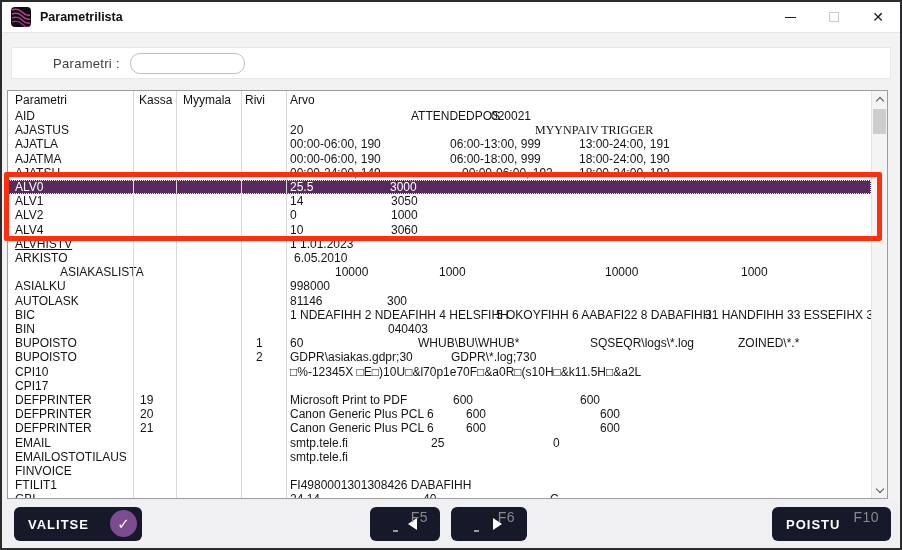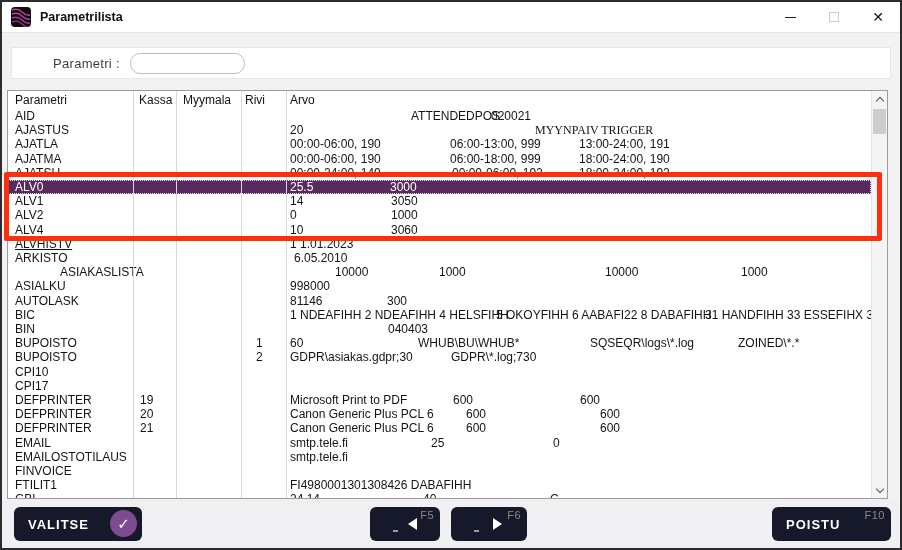--- a/index.html
+++ b/index.html
@@ -56,21 +56,21 @@
 
   
   .hl-box { position: absolute; left: 2px; top: 176px; width: 878px; height: 58px;
             border: 5px solid #ff2e0c; border-radius: 2px; z-index: 20; pointer-events: none; }
 
   
   .footer { position: absolute; left: 0; right: 0; top: 497px; bottom: 0; background: #f0f0f2; }
   .btn { position: absolute; top: 8px; height: 34px; background: #16192a; border: none;
          border-radius: 6px; color: #fff; cursor: pointer;
          font-family: "Liberation Sans", "DejaVu Sans", sans-serif; }
-  .fkey { position: absolute; top: 2px; right: 6px; font-size: 11px; color: #88888d;
+  .fkey { position: absolute; top: 2px; right: 12px; font-size: 14px; color: #88888d;
           letter-spacing: .5px; }
   .btn-label { font-size: 13px; font-weight: bold; letter-spacing: 1px; }
   .btn-valitse { left: 12px; width: 128px; text-align: left; padding-left: 14px; }
   .check-circle { position: absolute; right: 5px; top: 3px; width: 27px; height: 27px;
                   border-radius: 50%; background: #7d4b90; color: #fff; font-size: 15px;
                   font-weight: bold; display: flex; align-items: center; justify-content: center; }
   .btn-prev { left: 368px; width: 70px; } .btn-next { left: 449px; width: 76px; }
   .tri { position: absolute; top: 11px; width: 0; height: 0;
          border-top: 6px solid transparent; border-bottom: 6px solid transparent; }
   .tri.left { left: 38px; border-right: 9px solid #fff; }
@@ -145,21 +145,21 @@
         </div>
         <div class="row" style="top: 42.6px;">
           <span class="cell" style="left: 7px;">AJATMA</span>
           <span class="cell" style="left: 282px;">00:00-06:00, 190</span>
           <span class="cell" style="left: 442px;">06:00-18:00, 999</span>
           <span class="cell" style="left: 571px;">18:00-24:00, 190</span>
         </div>
         <div class="row" style="top: 56.8px;">
           <span class="cell" style="left: 7px;">AJATSU</span>
           <span class="cell" style="left: 282px;">00:00-24:00, 149</span>
-          <span class="cell" style="left: 444px;">00:00-06:00, 192</span>
+          <span class="cell" style="left: 454px;">00:00-06:00, 192</span>
           <span class="cell" style="left: 571px;">18:00-24:00, 192</span>
         </div>
         <div class="row selected" style="top: 71px;">
           <span class="cell" style="left: 7px;">ALV0</span>
           <span class="cell" style="left: 282px;">25.5</span>
           <span class="cell" style="left: 382px;">3000</span>
         </div>
         <div class="row" style="top: 85.2px;">
           <span class="cell" style="left: 7px;">ALV1</span>
           <span class="cell" style="left: 282px;">14</span>
@@ -219,20 +219,21 @@
           <span class="cell" style="left: 730px;">ZOINED\*.*</span>
         </div>
         <div class="row" style="top: 241.4px;">
           <span class="cell" style="left: 7px;">BUPOISTO</span>
           <span class="cell" style="left: 248px;">2</span>
           <span class="cell" style="left: 282px;">GDPR\asiakas.gdpr;30</span>
           <span class="cell" style="left: 443px;">GDPR\*.log;730</span>
         </div>
         <div class="row" style="top: 255.6px;">
           <span class="cell" style="left: 7px;">CPI10</span>
+          <span class="cell" style="left: 282px;">□%-12345X □E□)10U□&amp;l70p1e70F□&amp;a0R□(s10H□&amp;k11.5H□&amp;a2L</span>
         </div>
         <div class="row" style="top: 269.8px;">
           <span class="cell" style="left: 7px;">CPI17</span>
         </div>
         <div class="row" style="top: 284px;">
           <span class="cell" style="left: 7px;">DEFPRINTER</span>
           <span class="cell" style="left: 132px;">19</span>
           <span class="cell" style="left: 282px;">Microsoft Print to PDF</span>
           <span class="cell" style="left: 445px;">600</span>
           <span class="cell" style="left: 572px;">600</span>

